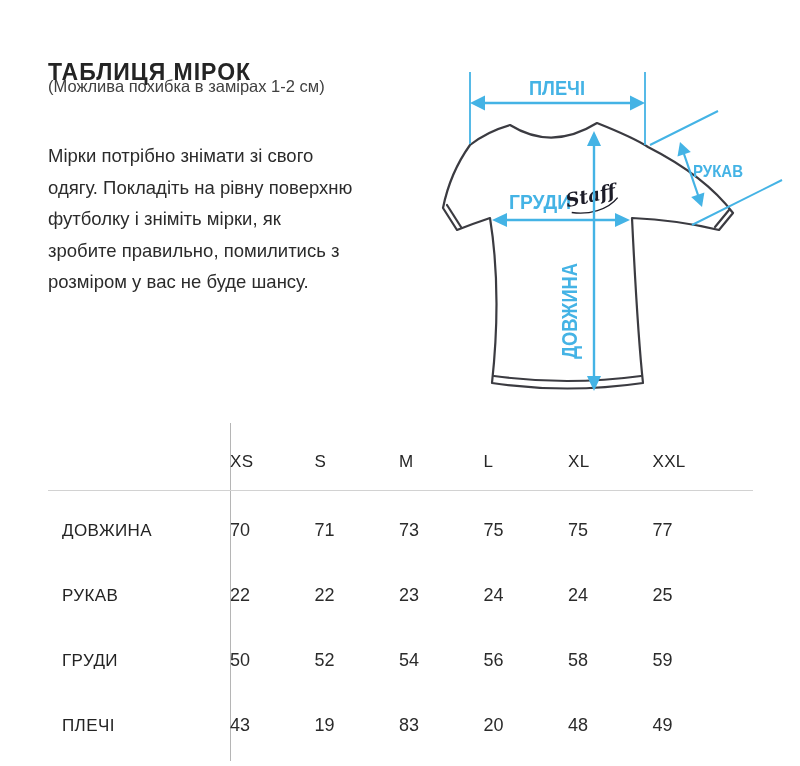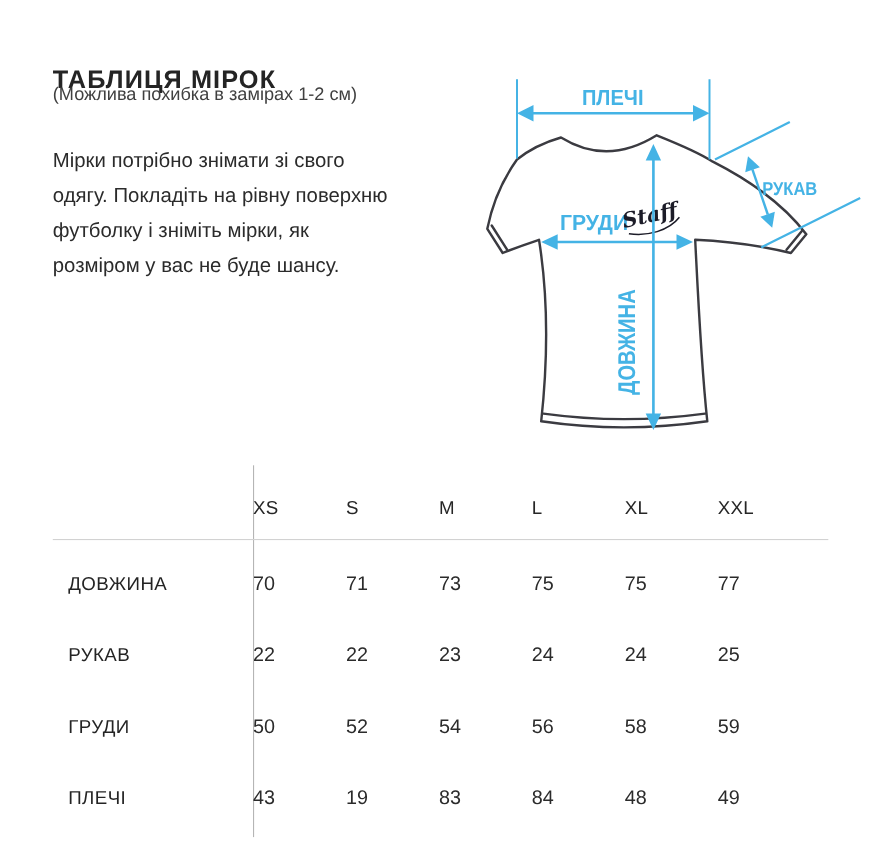--- a/index.html
+++ b/index.html
@@ -10,21 +10,21 @@
   }
   .page-title {
     position:absolute; left:48px; top:44px;
     font-size:23px; letter-spacing:1px; color:#242424; white-space:nowrap;
   }
   .page-subtitle {
     position:absolute; left:48px; top:77px;
     font-size:16.5px; color:#404040; white-space:nowrap;
   }
   .instructions {
-    position:absolute; left:48px; top:130px;
+    position:absolute; left:48px; top:140px;
     font-size:18.5px; line-height:31.5px; color:#2b2b2b;
   }
   .instructions div { white-space:nowrap; }
 
   .diagram {
     position:absolute; left:430px; top:45px; width:360px; height:380px;
   }
 
   .size-table {
     position:absolute; left:48px; top:423px; width:705px; height:343px;
@@ -56,20 +56,21 @@
 </head>
 <body>
 
 <h1 class="page-title">ТАБЛИЦЯ МІРОК</h1>
 <div class="page-subtitle">(Можлива похибка в замірах 1-2 см)</div>
 
 <div class="instructions">
   <div>Мірки потрібно знімати зі свого</div>
   <div>одягу. Покладіть на рівну поверхню</div>
   <div>футболку і зніміть мірки, як</div>
+  <div>зробите правильно, помилитись з</div>
   <div>розміром у вас не буде шансу.</div>
 </div>
 
 <svg class="diagram" viewBox="0 0 360 380">
 
   <g stroke="#3b3b41" stroke-width="2.2" fill="none" stroke-linecap="round" stroke-linejoin="round">
     <path d="M 40 100
              C 50 92, 66 84, 80 80
              Q 122 106, 167 78
              C 182 84, 206 94, 218 102
@@ -165,18 +166,18 @@
       <div class="cell">54</div>
       <div class="cell">56</div>
       <div class="cell">58</div>
       <div class="cell">59</div>
     </div>
     <div class="t-row">
       <div class="row-label">ПЛЕЧІ</div>
       <div class="cell">43</div>
       <div class="cell">19</div>
       <div class="cell">83</div>
-      <div class="cell">84</div>
+      <div class="cell">20</div>
       <div class="cell">48</div>
       <div class="cell">49</div>
     </div>
   </div>
 </section>
 
 </body></html>

